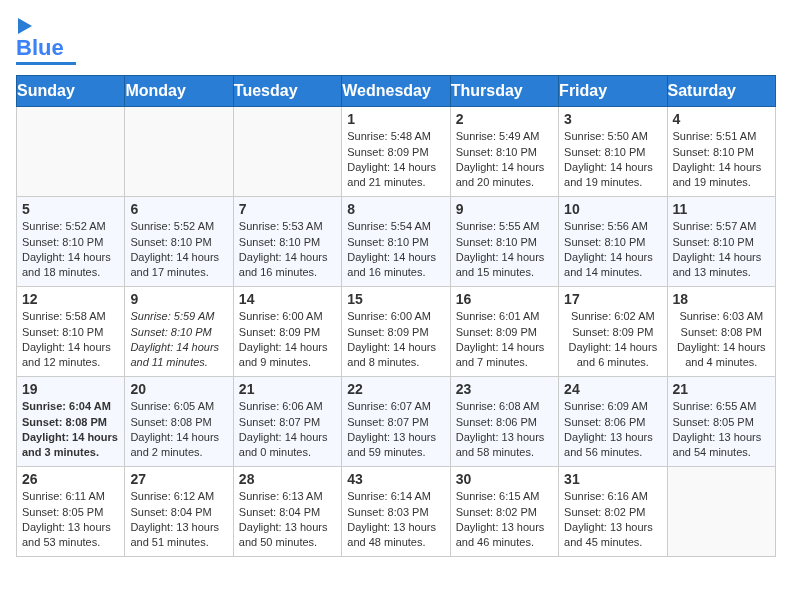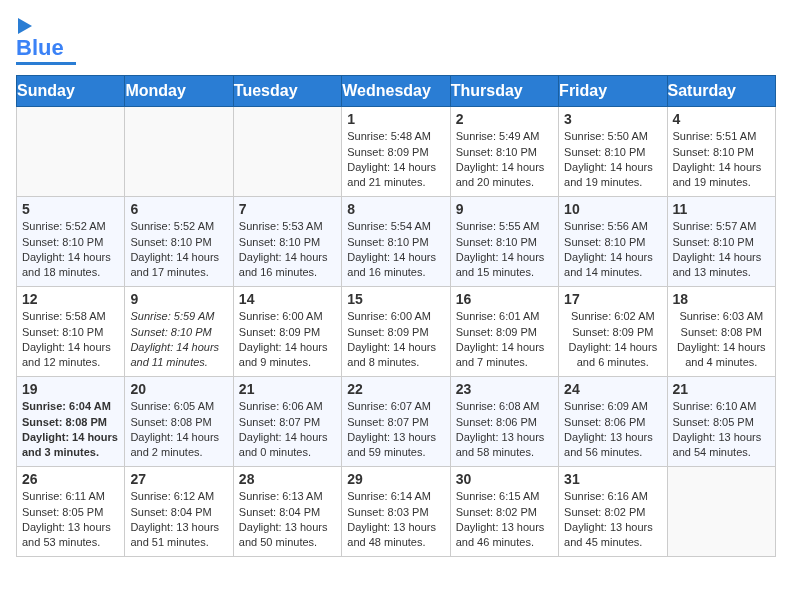--- a/index.html
+++ b/index.html
@@ -289,21 +289,21 @@
         </td>
         <td>
           <span class="day-num">24</span>
           <div class="day-info" style="white-space: pre-line;">Sunrise: 6:09 AM
 Sunset: 8:06 PM
 Daylight: 13 hours
 and 56 minutes.</div>
         </td>
         <td>
           <span class="day-num">21</span>
-          <div class="day-info" style="white-space: pre-line;">Sunrise: 6:10 AM
+          <div class="day-info" style="white-space: pre-line;">Sunrise: 6:55 AM
 Sunset: 8:05 PM
 Daylight: 13 hours
 and 54 minutes.</div>
         </td>
       </tr>
       <tr>
         <td>
           <span class="day-num">26</span>
           <div class="day-info" style="white-space: pre-line;">Sunrise: 6:11 AM
 Sunset: 8:05 PM
@@ -318,21 +318,21 @@
 and 51 minutes.</div>
         </td>
         <td>
           <span class="day-num">28</span>
           <div class="day-info" style="white-space: pre-line;">Sunrise: 6:13 AM
 Sunset: 8:04 PM
 Daylight: 13 hours
 and 50 minutes.</div>
         </td>
         <td>
-          <span class="day-num">29</span>
+          <span class="day-num">43</span>
           <div class="day-info" style="white-space: pre-line;">Sunrise: 6:14 AM
 Sunset: 8:03 PM
 Daylight: 13 hours
 and 48 minutes.</div>
         </td>
         <td>
           <span class="day-num">30</span>
           <div class="day-info" style="white-space: pre-line;">Sunrise: 6:15 AM
 Sunset: 8:02 PM
 Daylight: 13 hours

